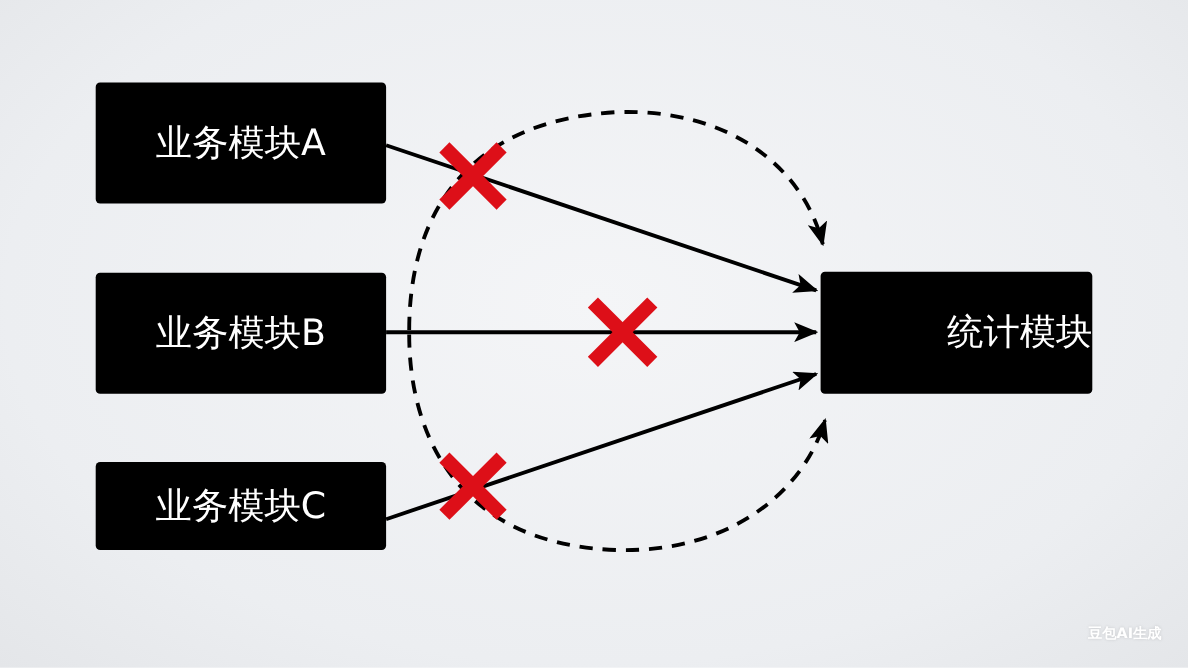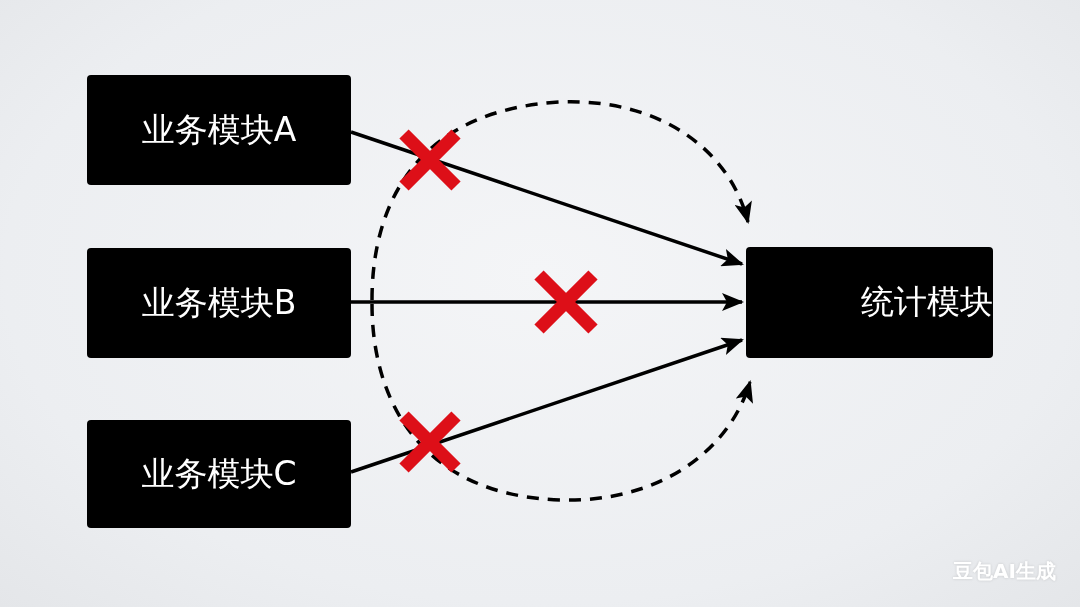--- a/index.html
+++ b/index.html
@@ -8,26 +8,26 @@
     background: radial-gradient(ellipse at 50% 45%, #f4f5f7 0%, #eceef1 70%, #e4e6e9 100%);
     font-family: "DejaVu Sans", "Liberation Sans", sans-serif;
   }
   .box {
     position:absolute; background:#000; border-radius:4px;
     display:flex; align-items:center; justify-content:center;
     color:#fff; font-size:33px; letter-spacing:0px;
   }
   #box-a { left:87px; top:75px; width:264px; height:110px; }
   #box-b { left:87px; top:248px; width:264px; height:110px; }
-  #box-c { left:87px; top:420px; width:264px; height:108px; }
+  #box-c { left:87px; top:420px; width:264px; height:80px; }
   #box-stat { left:746px; top:247px; width:247px; height:111px;justify-content:flex-end; }
   svg.diagram { position:absolute; left:0; top:0; }
   .watermark {
     position:absolute; right:24px; bottom:22px; color:#fff;
-    font-size:20px; font-weight:bold; letter-spacing:0px;
+    font-size:13px; font-weight:bold; letter-spacing:0px;
     text-shadow:0 0 3px rgba(0,0,0,0.15);
   }
 </style>
 </head>
 <body>
 
 <svg class="diagram" width="1080" height="607" viewBox="0 0 1080 607">
   <defs>
     <marker id="arrow" markerWidth="10" markerHeight="10" refX="9" refY="5" orient="auto" markerUnits="userSpaceOnUse">
       <path d="M0,0 L10,5 L0,10 Z" fill="#000"></path>

